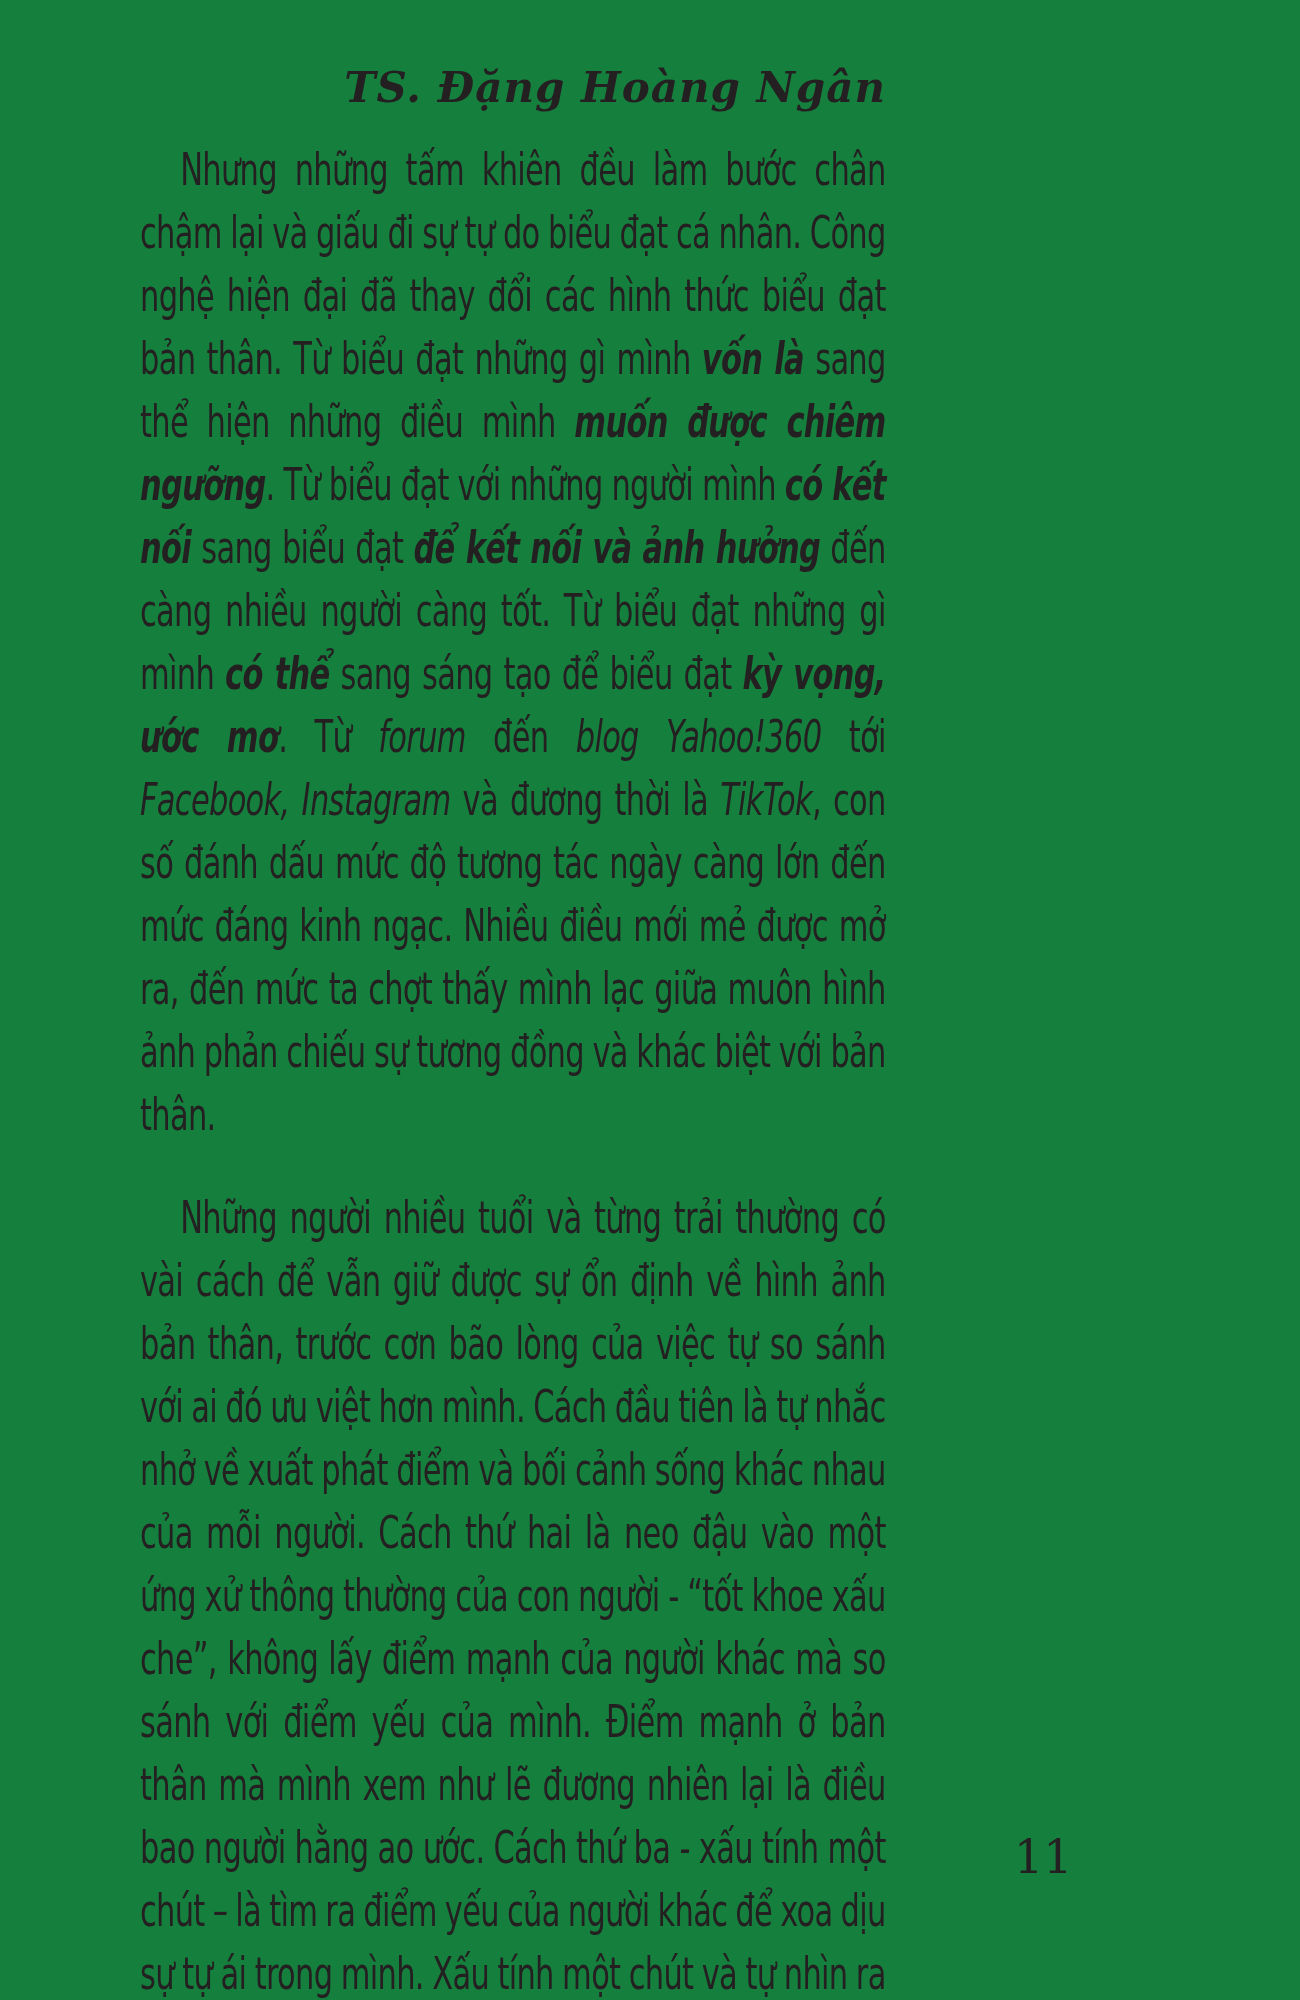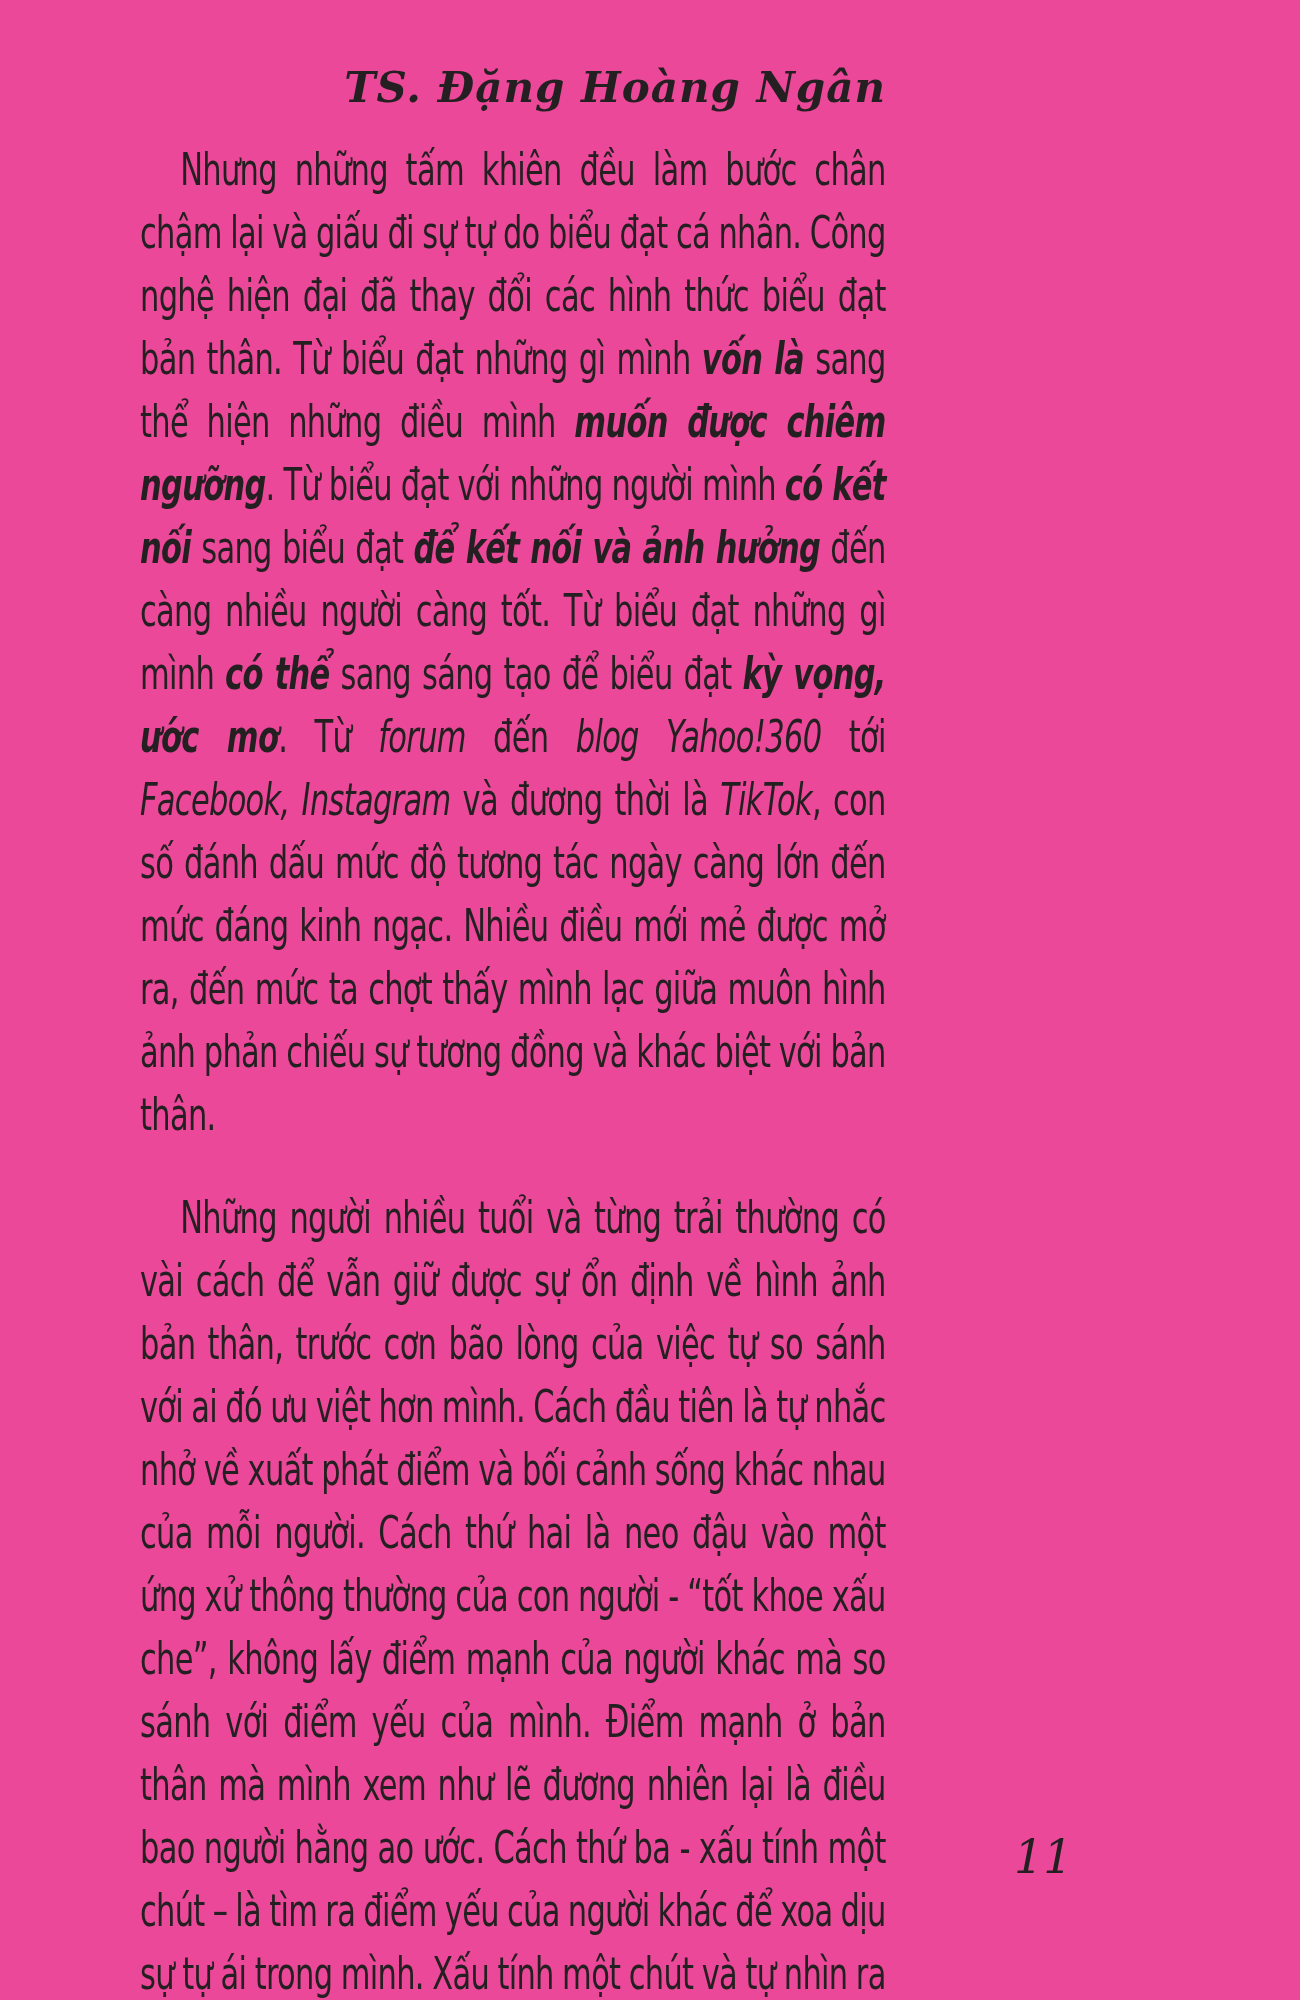--- a/index.html
+++ b/index.html
@@ -1,18 +1,18 @@
 <!DOCTYPE html>
 <html><head>
 <meta charset="utf-8">
 <style>
   html,body{margin:0;padding:0;background:#e8e8e8;}
   .page{
     width:1300px;height:2000px;
-    background:#ec4899;
+    background:#15803d;
     position:relative;
     overflow:hidden;
     font-family:"DejaVu Sans",sans-serif;
     color:#241f21;
   }
   .content{
     position:absolute;
     left:140px;
     top:64px;
     width:746px;
@@ -44,21 +44,20 @@
   }
   .para + .para{margin-top:40px;}
   .seg{white-space:pre-wrap;}
   .seg.bold-italic{font-weight:700;font-style:italic;}
   .seg.italic{font-style:italic;}
   .page-num{
     position:absolute;
     left:1014px;
     top:1830px;
     font-family:"DejaVu Serif","Liberation Serif",serif;
-    font-style:italic;
     font-size:46px;
     color:#241f21;
   }
 </style>
 </head>
 <body>
 
 <div class="page">
   <div class="content">
     <div class="author">TS. Đặng Hoàng Ngân</div>

